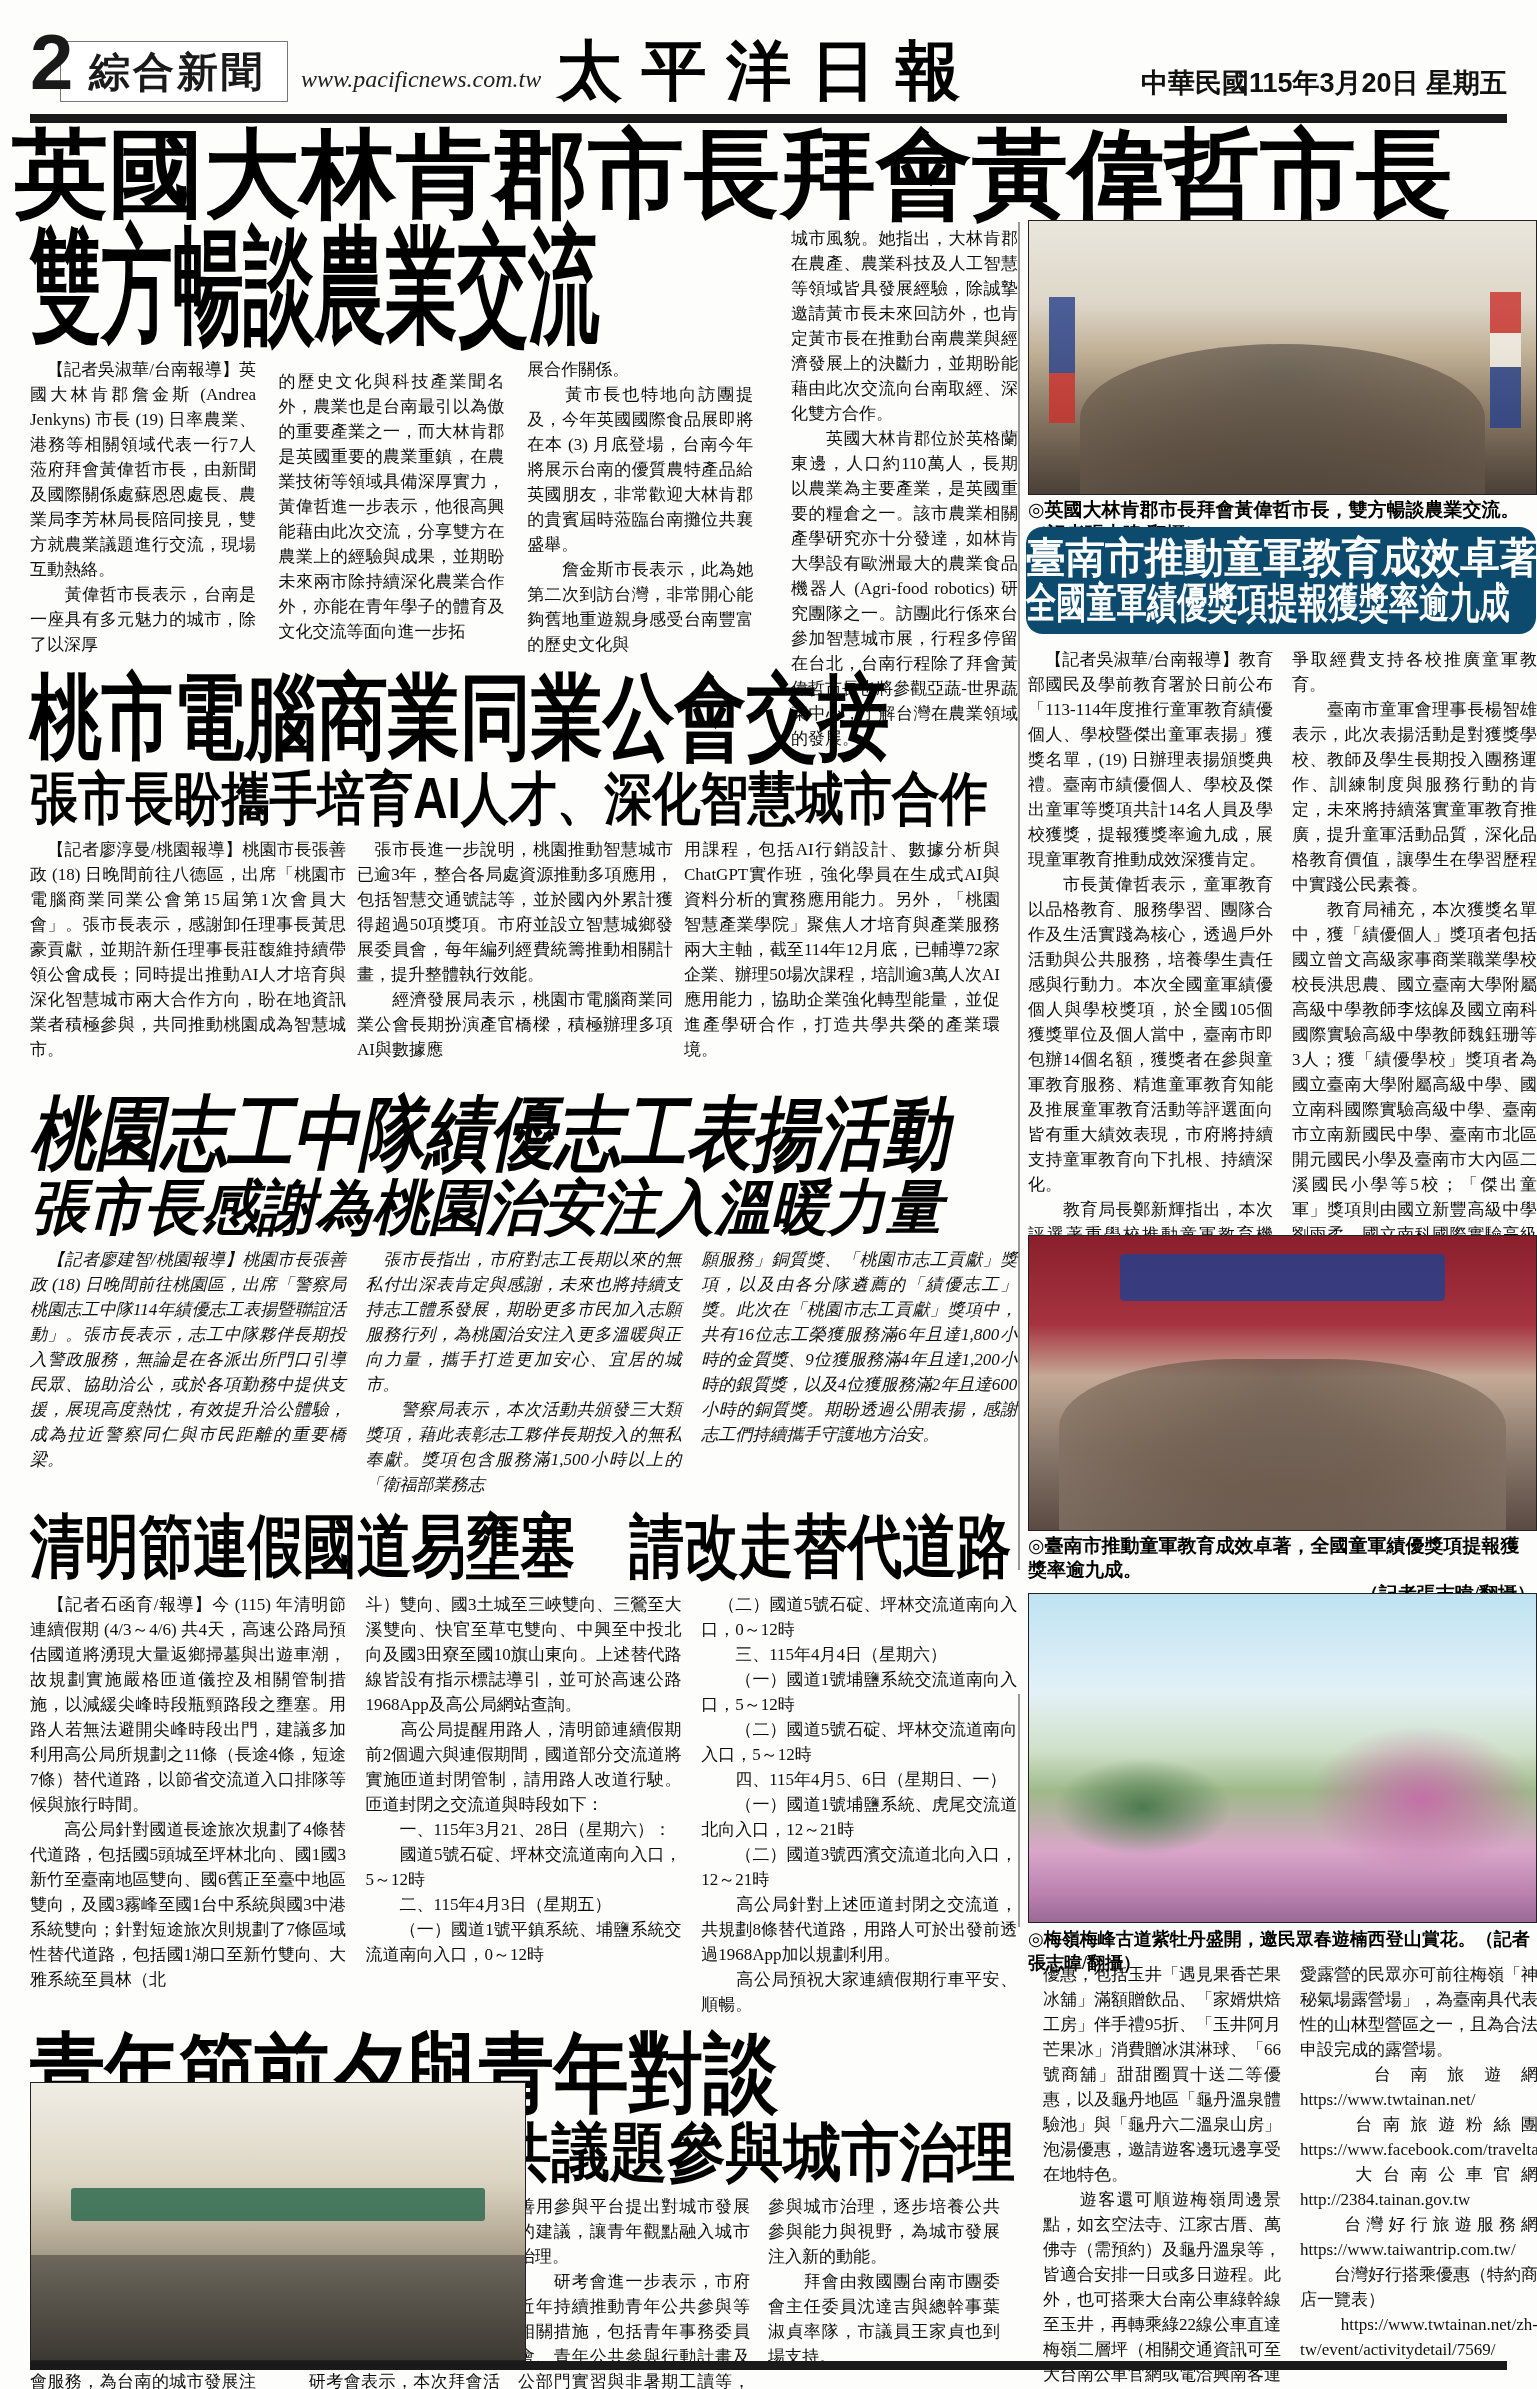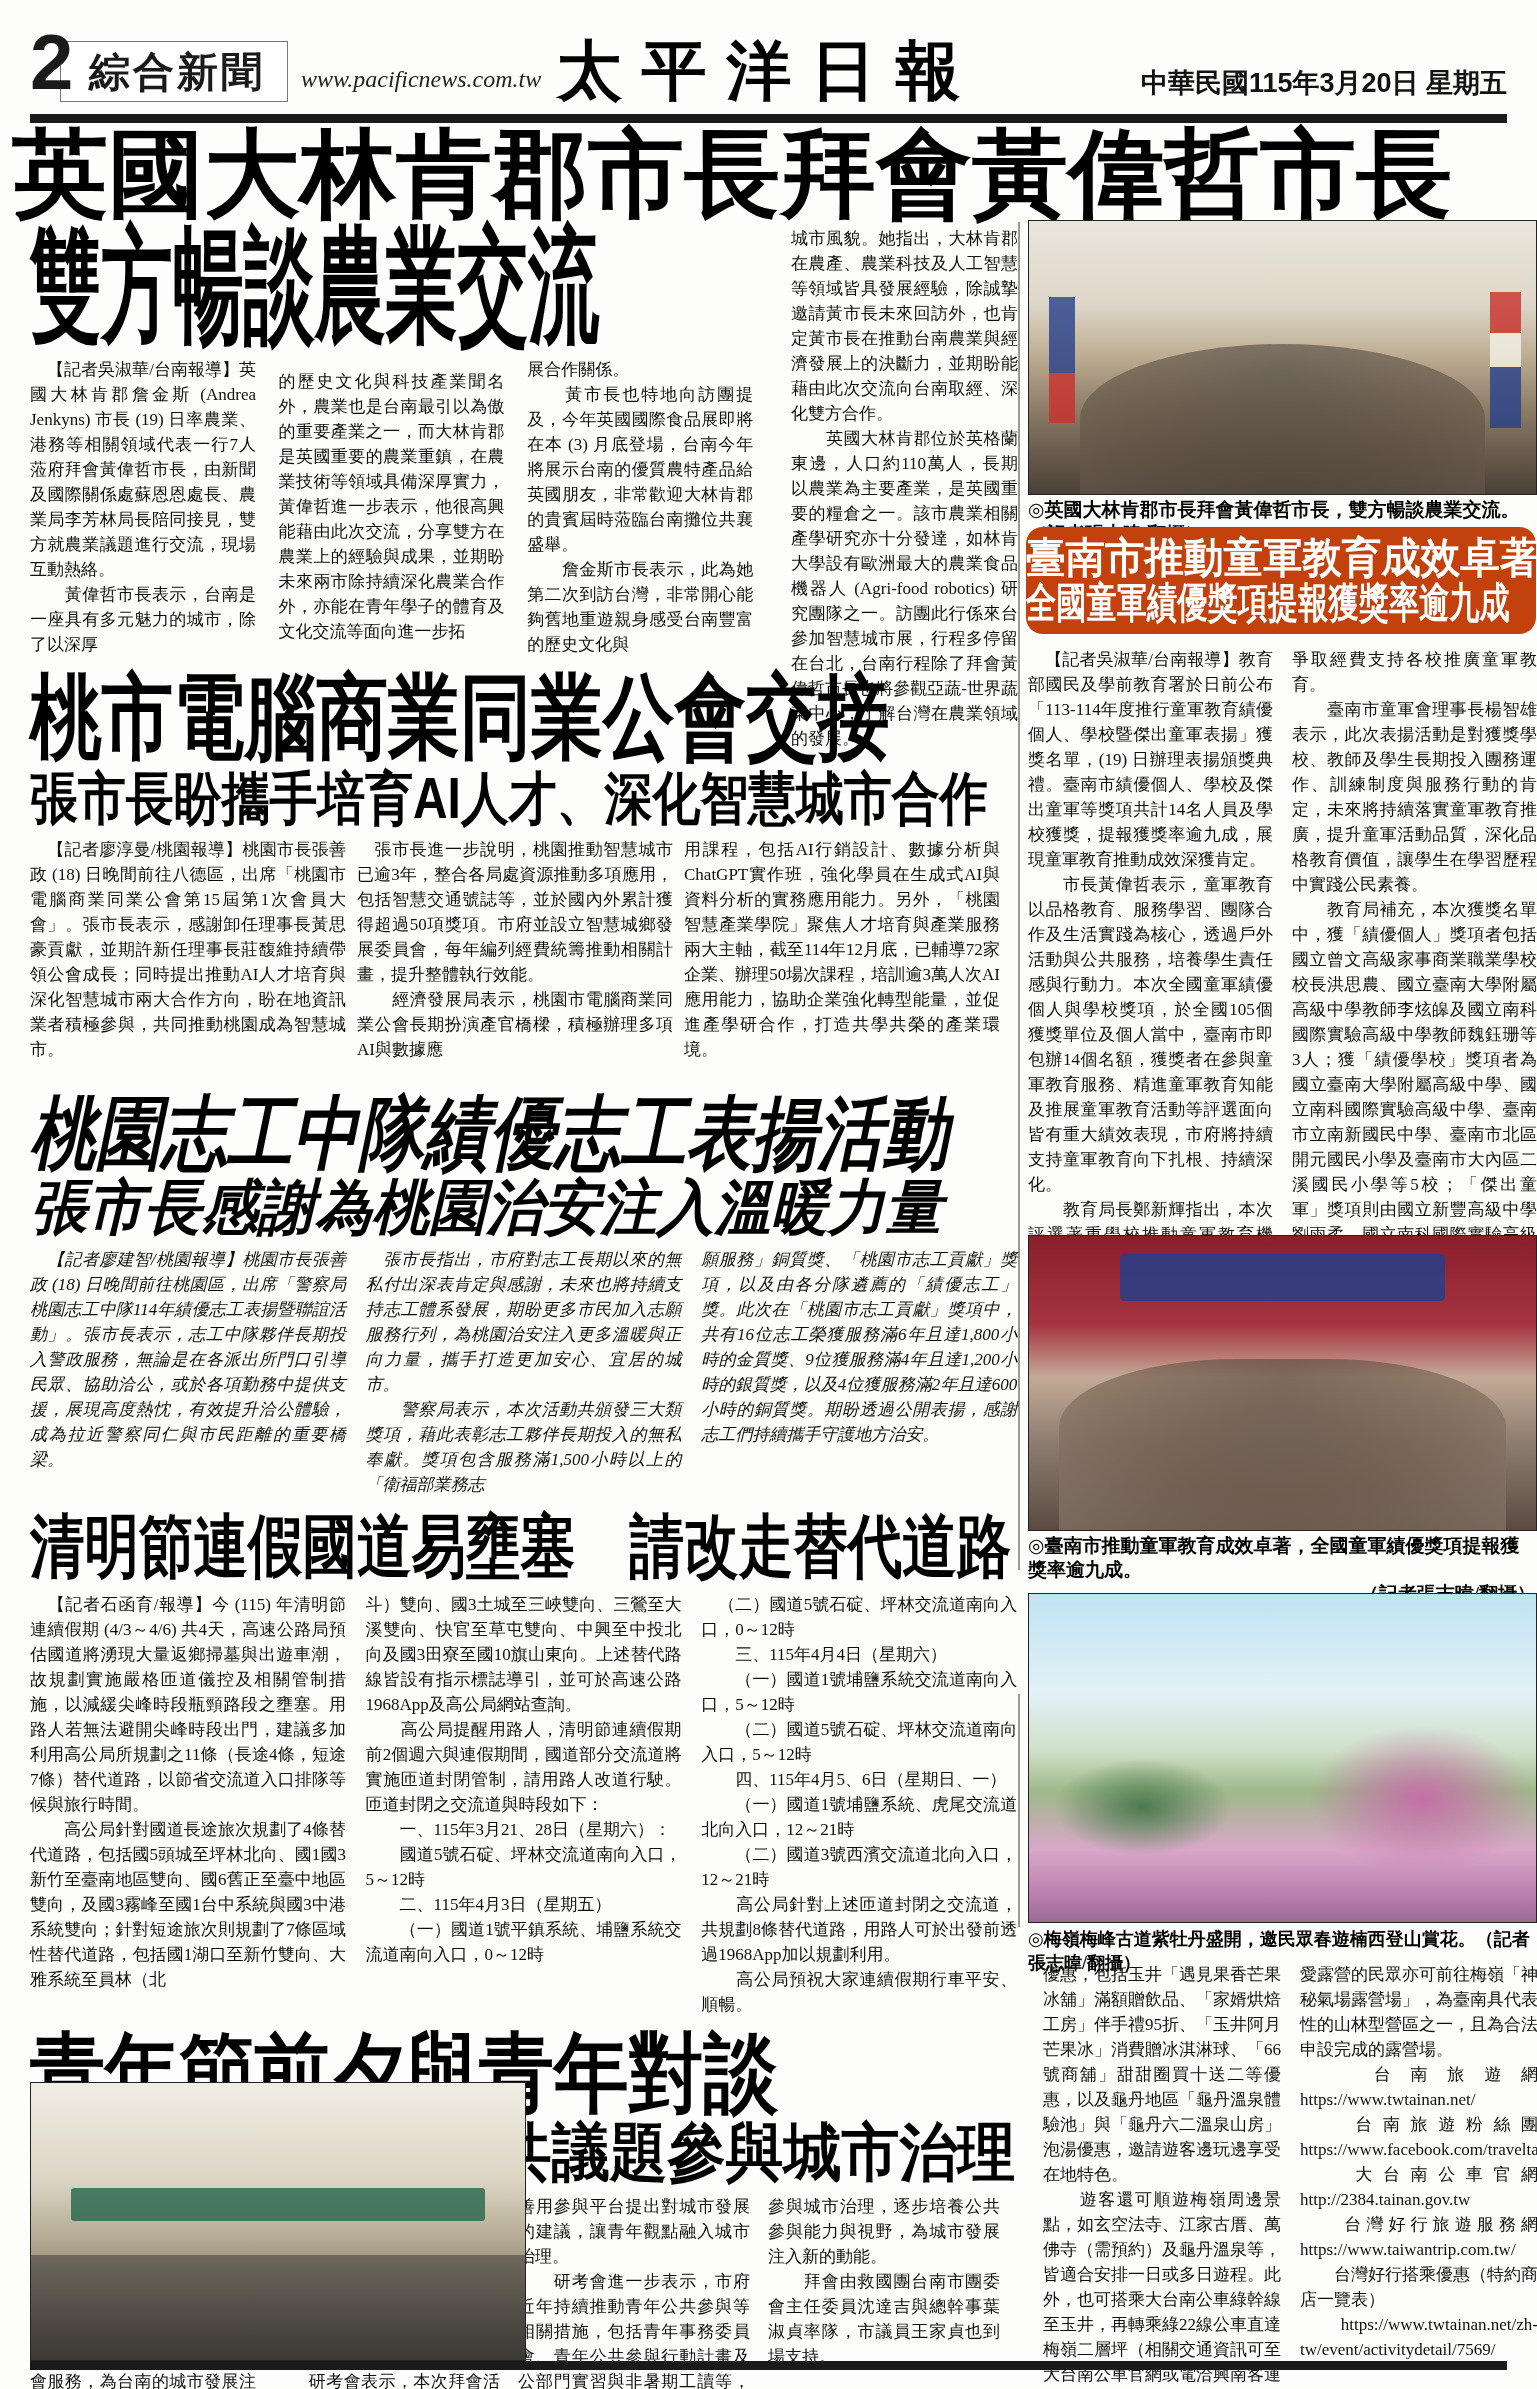--- a/index.html
+++ b/index.html
@@ -21,21 +21,21 @@
   #hrule{position:absolute;left:30px;top:114px;width:1477px;height:9px;background:#1a1a1a;}
   
   .bigh{font-family:"Liberation Sans","DejaVu Sans",sans-serif;font-weight:bold;color:#000;
         white-space:nowrap;line-height:1.02;}
   .sx{display:inline-block;transform-origin:0 50%;}
   
   .cols{display:flex;}
   .coltext{font-size:17px;line-height:25px;white-space:pre-wrap;text-align:justify;
            color:#0e0e0e;}
   .cap{font-size:18px;line-height:24px;color:#000;font-weight:bold;}
-  .blackbox{background:#c2410c;border-radius:16.6px;color:#fff;text-align:center;
+  .blackbox{background:#0c4a6e;border-radius:16.6px;color:#fff;text-align:center;
             font-family:"Liberation Sans","DejaVu Sans",sans-serif;font-weight:bold;}
   .blackbox div{white-space:nowrap;}
   .photo{position:relative;border:1.5px solid #222;overflow:hidden;}
   .vrule{position:absolute;width:1.5px;background:#999;}
   #botrule{position:absolute;left:30px;top:2361px;width:1477px;height:9px;background:#1a1a1a;}
 </style>
 </head>
 <body>
 
 <div id="page">

